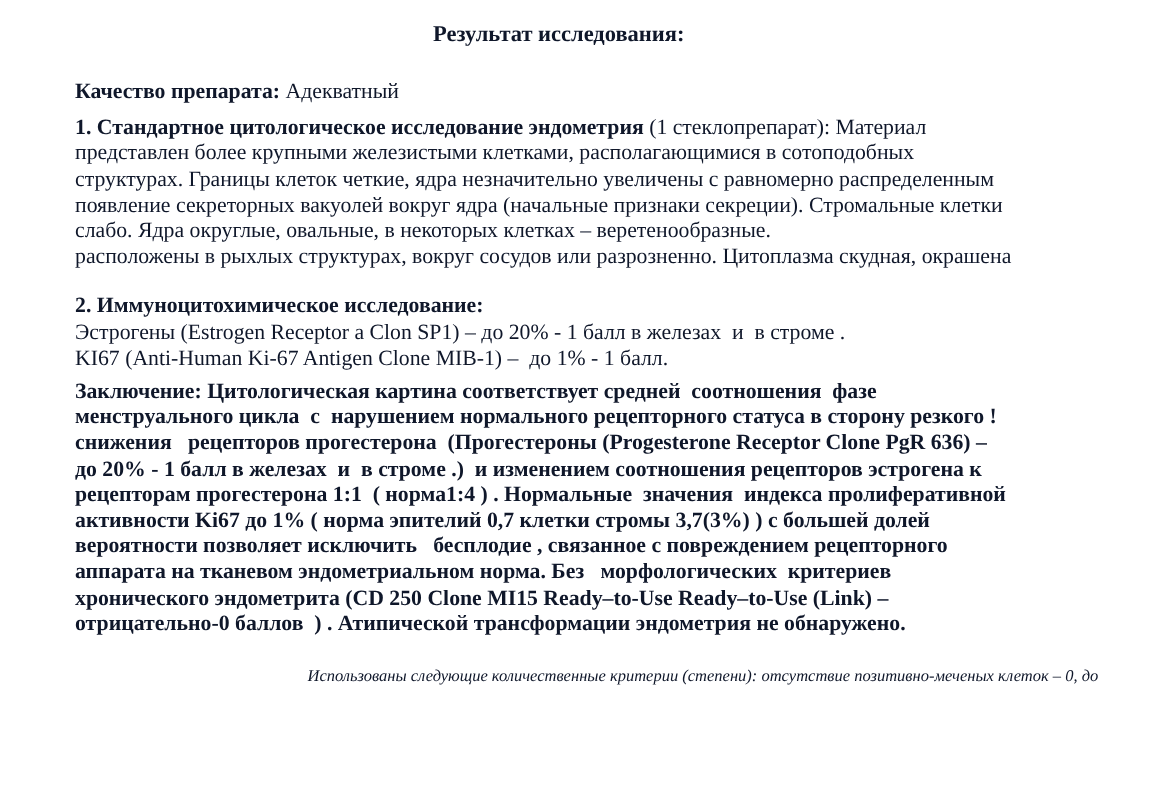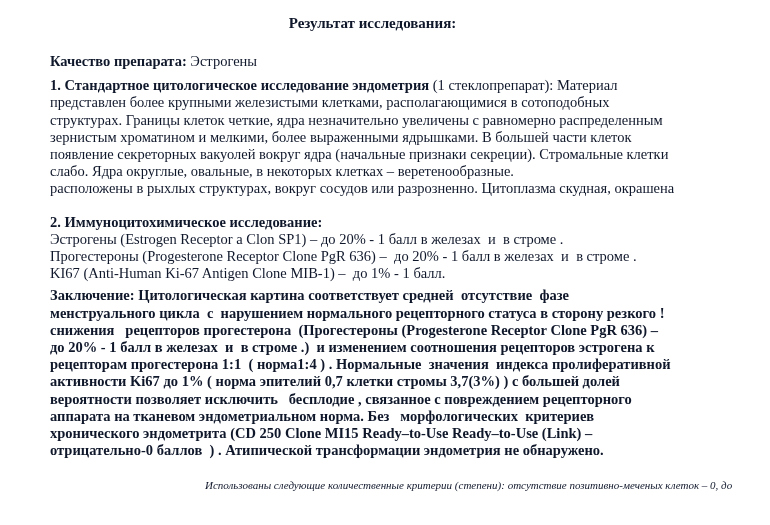--- a/index.html
+++ b/index.html
@@ -48,39 +48,37 @@
     line-height: 13px;
   }
 </style>
 </head>
 <body>
 
 <div class="page">
   <div class="title">Результат исследования:</div>
   <div id="doc-blocks">
       <div class="block b-quality">
-        <div class="line"><span class="bold">Качество препарата:</span><span> Эстрогены</span></div>
+        <div class="line"><span class="bold">Качество препарата:</span><span> Адекватный</span></div>
       </div>
       <div class="block b-cytology">
         <div class="line"><span class="bold">1. Стандартное цитологическое исследование эндометрия</span><span> (1 стеклопрепарат): Материал</span></div>
         <div class="line"><span>представлен более крупными железистыми клетками, располагающимися в сотоподобных</span></div>
         <div class="line"><span>структурах. Границы клеток четкие, ядра незначительно увеличены с равномерно распределенным</span></div>
-        <div class="line"><span>зернистым хроматином и мелкими, более выраженными ядрышками. В большей части клеток</span></div>
         <div class="line"><span>появление секреторных вакуолей вокруг ядра (начальные признаки секреции). Стромальные клетки</span></div>
         <div class="line"><span>слабо. Ядра округлые, овальные, в некоторых клетках – веретенообразные.</span></div>
         <div class="line"><span>расположены в рыхлых структурах, вокруг сосудов или разрозненно. Цитоплазма скудная, окрашена</span></div>
       </div>
       <div class="block b-immuno">
         <div class="line"><span class="bold">2. Иммуноцитохимическое исследование:</span></div>
         <div class="line"><span>Эстрогены (Estrogen Receptor a Clon SP1) – до 20% - 1 балл в железах  и  в строме .</span></div>
-        <div class="line"><span>Прогестероны (Progesterone Receptor Clone PgR 636) –  до 20% - 1 балл в железах  и  в строме .</span></div>
         <div class="line"><span>KI67 (Anti-Human Ki-67 Antigen Clone MIB-1) –  до 1% - 1 балл.</span></div>
       </div>
       <div class="block b-conclusion">
-        <div class="line"><span class="bold">Заключение: Цитологическая картина соответствует средней  отсутствие  фазе</span></div>
+        <div class="line"><span class="bold">Заключение: Цитологическая картина соответствует средней  соотношения  фазе</span></div>
         <div class="line"><span class="bold">менструального цикла  с  нарушением нормального рецепторного статуса в сторону резкого !</span></div>
         <div class="line"><span class="bold">снижения   рецепторов прогестерона  (Прогестероны (Progesterone Receptor Clone PgR 636) –</span></div>
         <div class="line"><span class="bold">до 20% - 1 балл в железах  и  в строме .)  и изменением соотношения рецепторов эстрогена к</span></div>
         <div class="line"><span class="bold">рецепторам прогестерона 1:1  ( норма1:4 ) . Нормальные  значения  индекса пролиферативной</span></div>
         <div class="line"><span class="bold">активности Ki67 до 1% ( норма эпителий 0,7 клетки стромы 3,7(3%) ) с большей долей</span></div>
         <div class="line"><span class="bold">вероятности позволяет исключить   бесплодие , связанное с повреждением рецепторного</span></div>
         <div class="line"><span class="bold">аппарата на тканевом эндометриальном норма. Без   морфологических  критериев</span></div>
         <div class="line"><span class="bold">хронического эндометрита (CD 250 Clone MI15 Ready–to-Use Ready–to-Use (Link) –</span></div>
         <div class="line"><span class="bold">отрицательно-0 баллов  ) . Атипической трансформации эндометрия не обнаружено.</span></div>
       </div>

